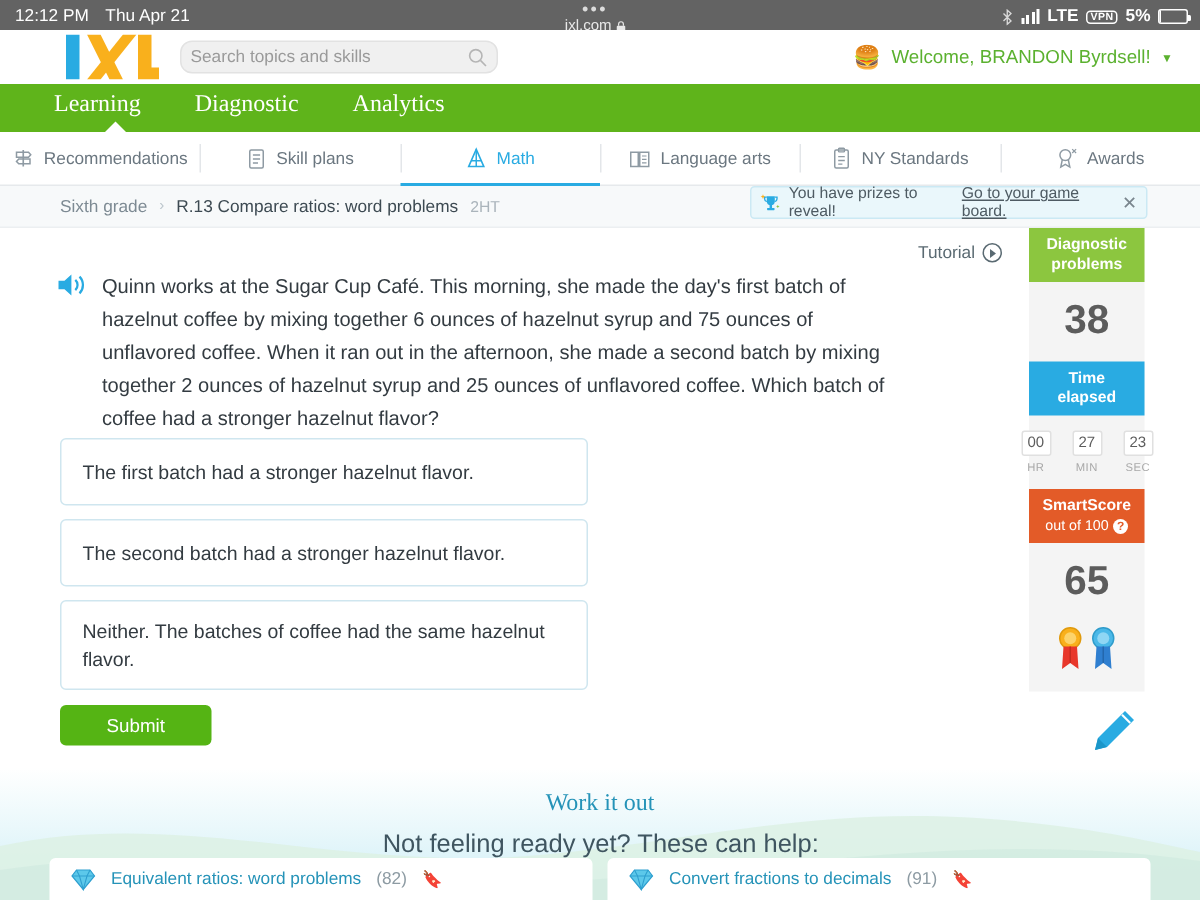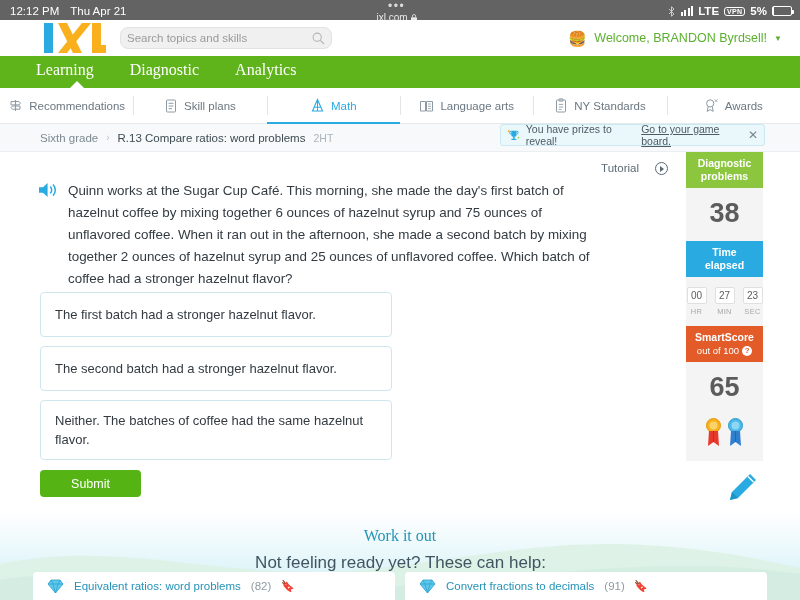--- a/index.html
+++ b/index.html
@@ -114,21 +114,21 @@
   }
   .prize-toast a { color: #4e5b63; text-decoration: underline; }
   .toast-x { margin-left: auto; color: #7a868e; font-size: 12px; line-height: 1; }
 
   
   .qarea {
     position: absolute; top: 152px; left: 0; width: 680px; height: 360px; background: #fff;
   }
   .tutorial {
     position: absolute; top: 10px; right: 12px;
-    display: flex; gap: 16px;
+    display: flex; align-items: center; gap: 5px;
     font-size: 11.5px; color: #5a6a72;
   }
   .play-ico {
     width: 13px; height: 13px; border-radius: 50%; border: 1.5px solid #5a6a72;
     display: inline-flex; align-items: center; justify-content: center;
   }
   .play-ico::after {
     content:""; width:0; height:0;
     border-left: 4px solid #5a6a72; border-top: 3px solid transparent; border-bottom: 3px solid transparent;
     margin-left: 1px;
@@ -172,21 +172,21 @@
   .rail-hdr .sub  { font-weight: normal; font-size: 9.5px; display:flex; align-items:center; justify-content:center; gap:3px; }
   .help-dot {
     display:inline-flex; align-items:center; justify-content:center;
     width: 10px; height: 10px; border-radius: 50%; background: #ffffff; color: #e35b28;
     font-size: 8px; font-weight: bold;
   }
   .rail-num {
     text-align: center; font-size: 27px; font-weight: bold; color: #5c5c5c;
     padding: 10px 0 12px;
   }
-  .clock { display: flex; justify-content: center; gap: 8px; padding: 10px 0 2px; }
+  .clock { display: flex; justify-content: center; gap: 14px; padding: 10px 0 2px; }
   .clock .cell { text-align: center; }
   .clock .box {
     width: 20px; height: 17px; background: #ffffff; border: 1px solid #e0e0e0; border-radius: 2px;
     font-size: 10px; color: #5c5c5c; display: flex; align-items: center; justify-content: center;
   }
   .clock .lbl { font-size: 7.5px; color: #a8a8a8; margin-top: 3px; letter-spacing: .3px; }
   .ribbons { display: flex; justify-content: center; gap: 5px; padding: 2px 0 8px; }
 
   
   .workout {

